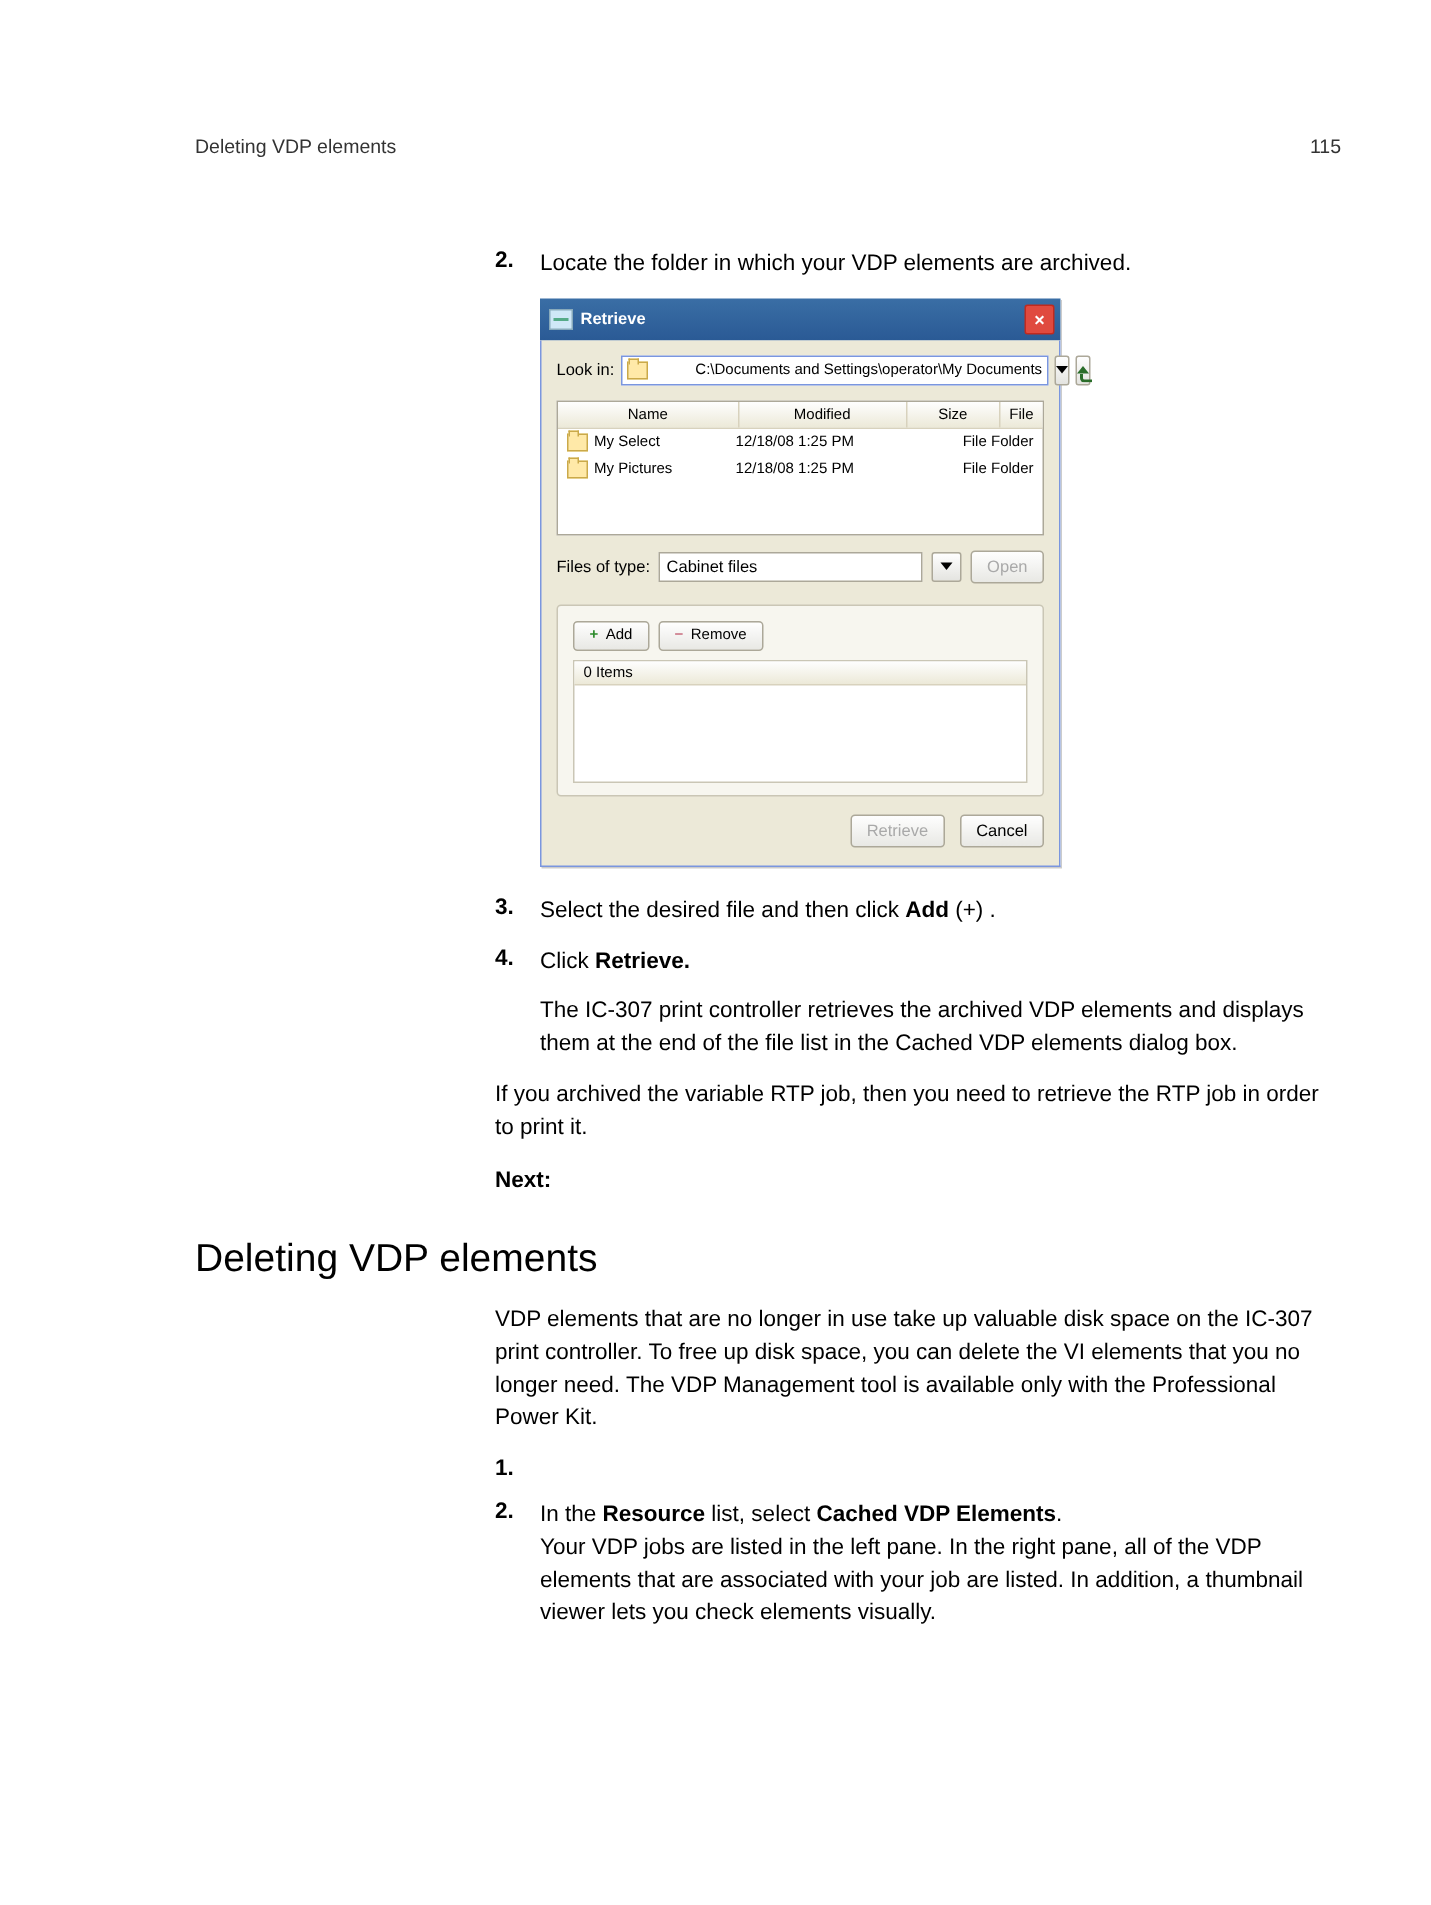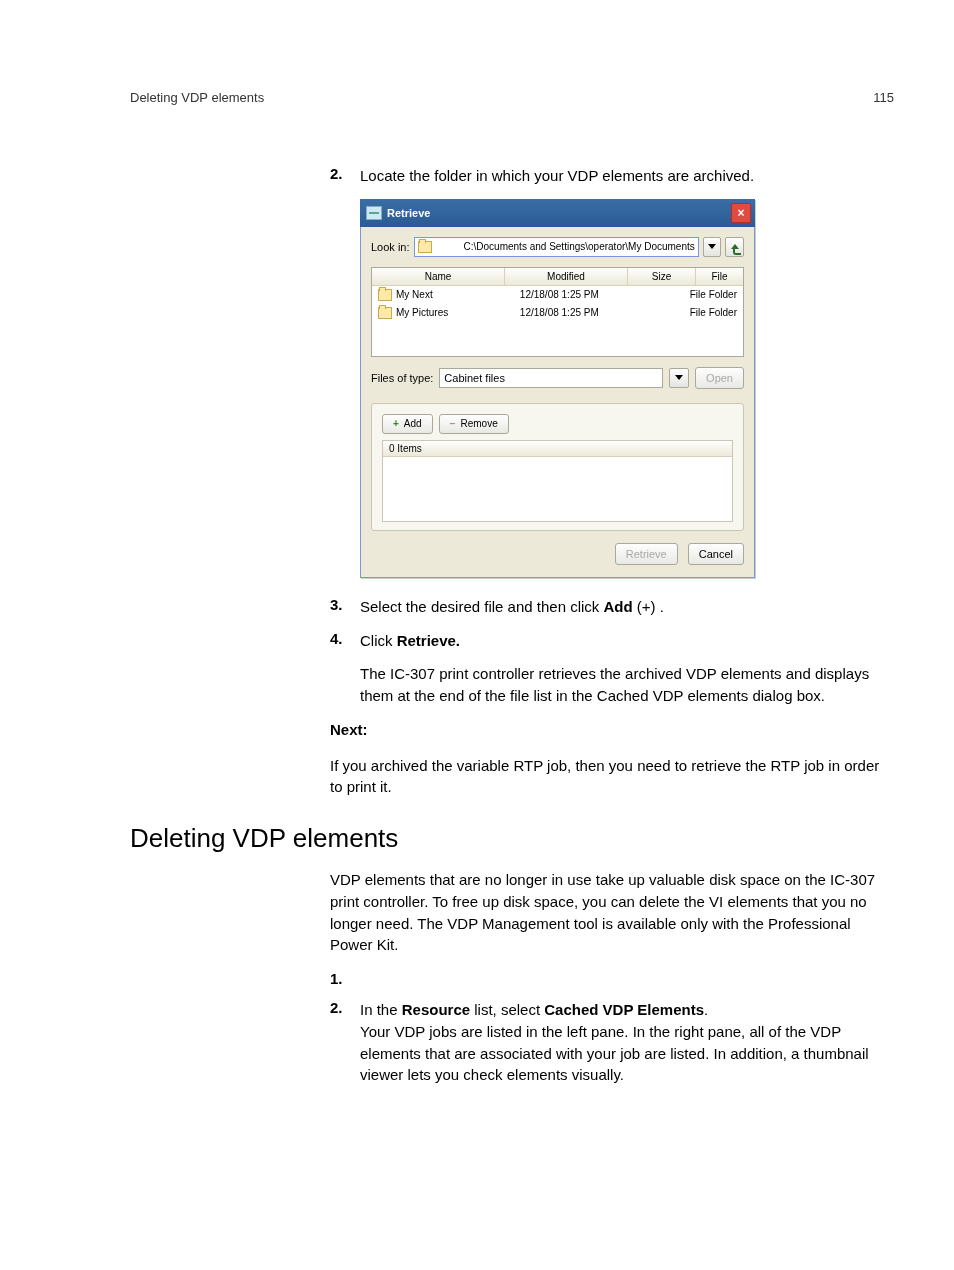--- a/index.html
+++ b/index.html
@@ -50,21 +50,21 @@
     margin: 25px 0 15px 0;
   }
   .body-para {
     font-size: 15px;
     line-height: 1.45;
     margin-bottom: 14px;
   }
 
   
   .dialog {
-    width: 395px;
+    width: 347px;
     margin: 10px 0 18px 30px;
     font-family: Tahoma, sans-serif;
     font-size: 11px;
     box-shadow: 1px 1px 0 rgba(0,0,0,.2);
   }
   .titlebar {
     background: linear-gradient(#3a6ea5, #2a5a95);
     color: #fff;
     padding: 4px 4px 4px 6px;
     display: flex;
@@ -267,21 +267,21 @@
           <div class="lv-head">
             <div class="col-name">Name</div>
             <div class="col-mod">Modified</div>
             <div class="col-size">Size</div>
             <div class="col-type">File</div>
           </div>
           <div class="lv-rows">
             <div class="lv-row">
               <div class="cell cell-name">
                   <span class="folder-mini"></span>
-                  <span>My Next</span>
+                  <span>My Select</span>
                 </div>
               <div class="cell cell-mod">12/18/08 1:25 PM</div>
               <div class="cell cell-size"></div>
               <div class="cell cell-type">File Folder</div>
             </div>
             <div class="lv-row">
               <div class="cell cell-name">
                   <span class="folder-mini"></span>
                   <span>My Pictures</span>
                 </div>
@@ -335,22 +335,22 @@
 
 
     <div class="step-row">
       <div class="step-num">4.</div>
       <div class="step-text">
         <span>Click </span><span class="bold">Retrieve.</span>
       </div>
     </div>
     <div class="step-sub">The IC-307 print controller retrieves the archived VDP elements and displays them at the end of the file list in the Cached VDP elements dialog box.</div>
 
+    <div class="body-para">If you archived the variable RTP job, then you need to retrieve the RTP job in order to print it.</div>
     <div class="body-para bold">Next:</div>
-    <div class="body-para">If you archived the variable RTP job, then you need to retrieve the RTP job in order to print it.</div>
   </div>
 
   <h2 class="section-title">Deleting VDP elements</h2>
 
   <div class="content-indent">
     <div class="body-para">VDP elements that are no longer in use take up valuable disk space on the IC-307 print controller. To free up disk space, you can delete the VI elements that you no longer need. The VDP Management tool is available only with the Professional Power Kit.</div>
 
     <div class="step-row">
       <div class="step-num">1.</div>
     </div>

